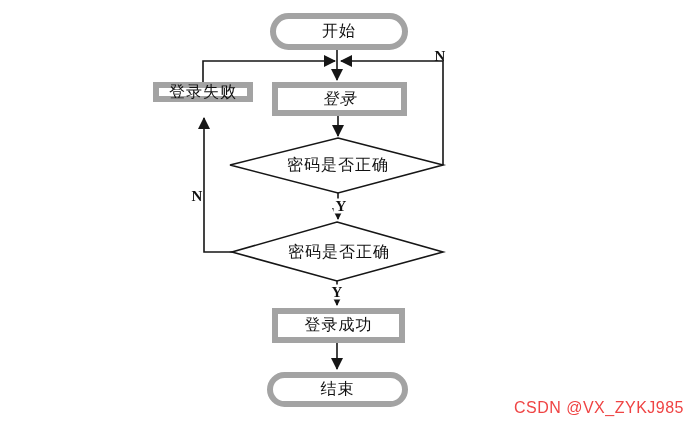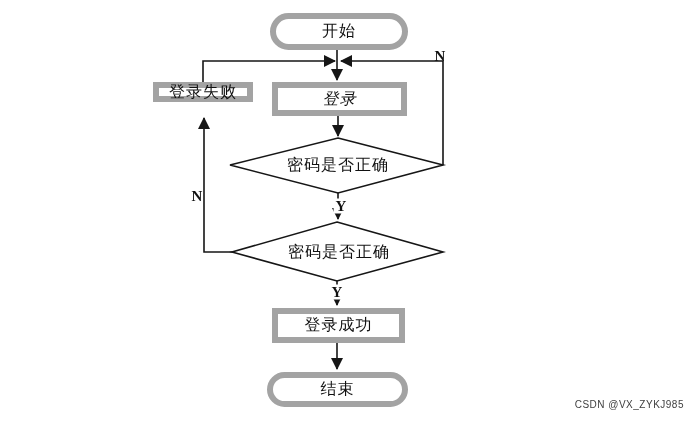--- a/index.html
+++ b/index.html
@@ -45,23 +45,23 @@
     font-size: 15px;
     color: #111111;
     line-height: 1;
   }
   .edge-label.on-line { background: #ffffff; padding: 0 2px; }
   .watermark {
     position: absolute;
     right: 10px;
     top: 399px;
     font-family: "Liberation Sans", "DejaVu Sans", sans-serif;
-    font-size: 10px;
+    font-size: 16px;
     letter-spacing: 0.5px;
-    color: #404040;
+    color: #ef4444;
   }
 </style>
 </head>
 <body>
 
 <div class="canvas">
 
   <svg class="wires" viewBox="0 0 694 426" xmlns="http://www.w3.org/2000/svg">
     <defs>
       <marker id="arrow" viewBox="0 0 12 12" refX="11" refY="6" markerWidth="12" markerHeight="12" orient="auto" markerUnits="userSpaceOnUse">

